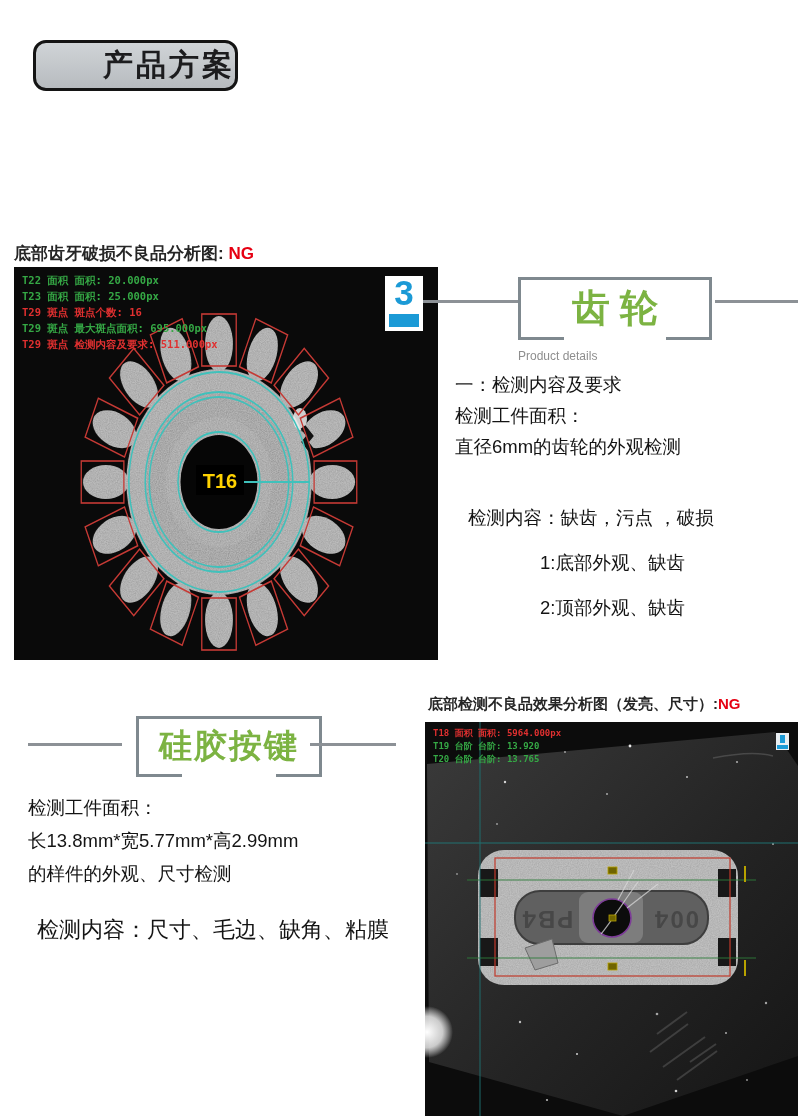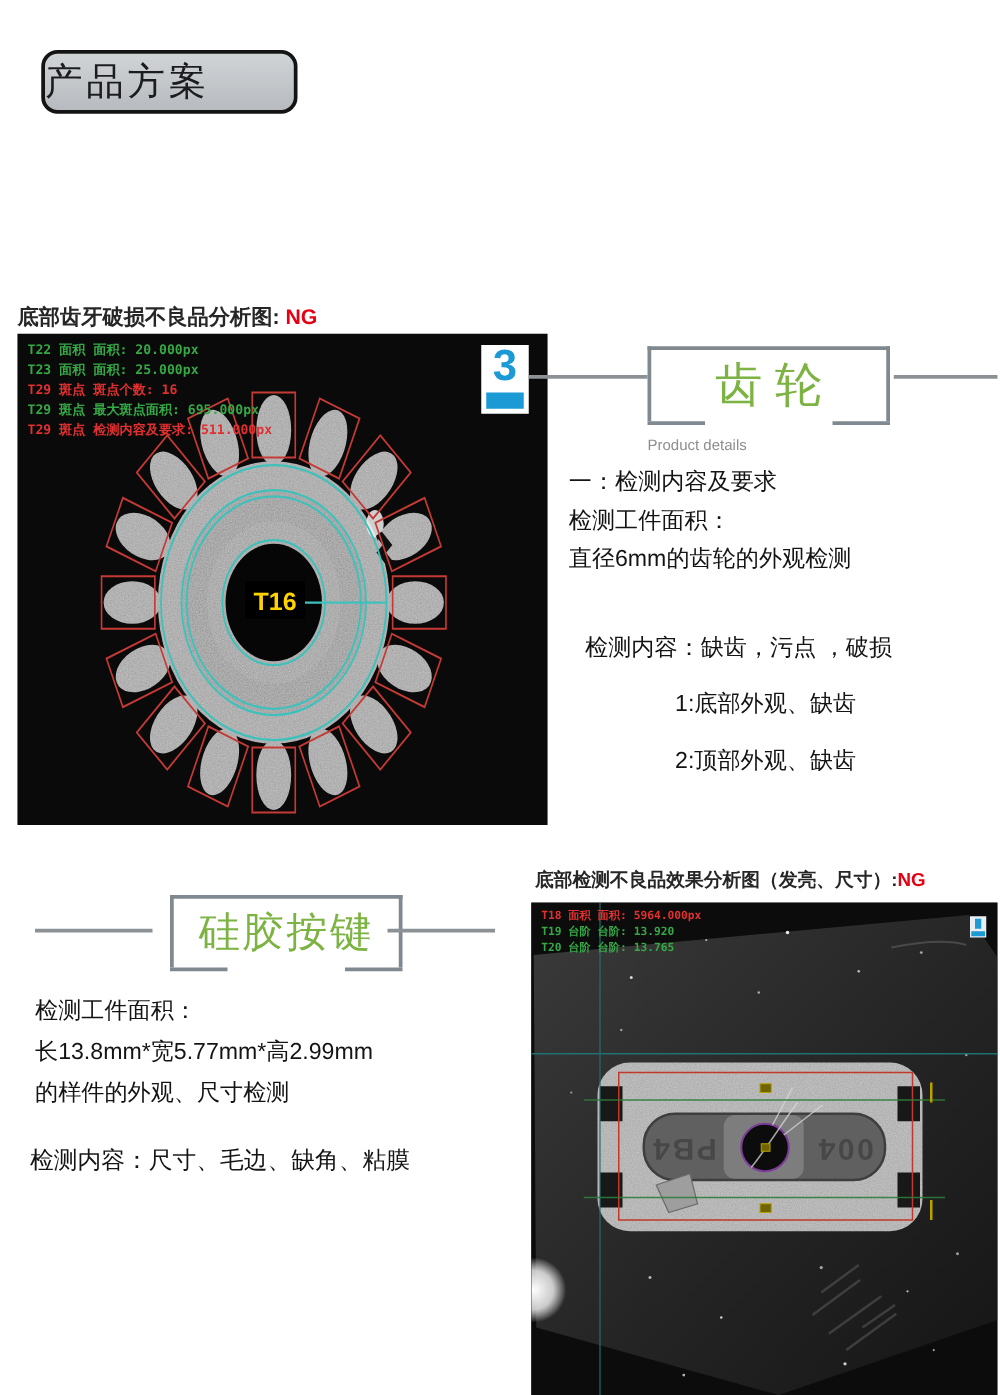--- a/index.html
+++ b/index.html
@@ -4,22 +4,22 @@
 <style>
   html,body{margin:0;padding:0;background:#ffffff;}
   *{box-sizing:border-box;}
   #canvas{position:relative;width:800px;height:1116px;background:#ffffff;overflow:hidden;
           font-family:"Liberation Sans","DejaVu Sans",sans-serif;color:#141414;}
 
   
   .title-box{position:absolute;left:33px;top:40px;width:205px;height:51px;
     border:3px solid #141414;border-radius:13px;
     background:linear-gradient(#d0d4d7,#b7bbbf);
-    display:flex;align-items:center;justify-content:flex-start;
-    font-size:30px;font-weight:normal;color:#1c1c1e;letter-spacing:3px;}
+    display:flex;align-items:center;justify-content:flex-end;
+    font-size:30px;font-weight:bold;color:#1c1c1e;letter-spacing:3px;}
 
   
   .img-caption{position:absolute;font-size:17px;font-weight:bold;color:#262626;white-space:nowrap;}
   .img-caption .ng{color:#e60012;}
   .cap-gear{left:14px;top:242px;}
   .cap-btn{left:428px;top:695px;font-size:15px;}
 
   
   .img-panel{position:absolute;background:#0a0a0a;overflow:hidden;}
   .img-panel svg{position:absolute;left:0;top:0;}
@@ -45,38 +45,38 @@
   .mini-badge .mb-glyph{position:absolute;left:4px;top:2px;width:5px;height:8px;background:#1b9ad6;}
   .mini-badge .mb-bar{position:absolute;left:1px;right:1px;bottom:1px;height:4px;background:#1b9ad6;}
 
   
   .conn{position:absolute;height:3px;background:#8c9196;z-index:5;}
   .frame{position:absolute;border:3px solid #7f898f;border-bottom:none;
     display:flex;align-items:center;justify-content:center;background:#ffffff;}
   .frame::before,.frame::after{content:"";position:absolute;bottom:-3px;width:46px;height:3px;background:#7f898f;}
   .frame::before{left:-3px;}
   .frame::after{right:-3px;}
-  .frame-title{font-weight:normal;color:#7cb342;}
+  .frame-title{font-weight:bold;color:#7cb342;}
   .frame-gear{left:518px;top:277px;width:194px;height:60px;}
   .frame-gear .frame-title{font-size:38px;letter-spacing:10px;padding-left:10px;}
   .frame-btn{left:136px;top:716px;width:186px;height:58px;}
   .frame-btn .frame-title{font-size:33px;letter-spacing:2px;}
 
   .subtitle{position:absolute;left:518px;top:349px;width:194px;text-align:left;
     font-size:12px;color:#8e8e8e;}
 
   
   .text-block{position:absolute;font-size:18.5px;color:#141414;}
   .tb-gear{left:455px;top:369px;line-height:31px;}
   .gear-content{position:absolute;left:468px;top:505px;font-size:18.5px;}
   .gear-item{position:absolute;left:455px;width:315px;text-align:center;font-size:18.5px;}
   .gi-1{top:550px;}
   .gi-2{top:595px;}
   .tb-btn{left:28px;top:791px;line-height:33px;}
-  .btn-content{position:absolute;left:24px;top:915px;font-size:19px;}
+  .btn-content{position:absolute;left:37px;top:915px;font-size:22px;}
 </style>
 </head>
 <body>
 
 <div id="canvas">
 
   <div class="title-box">
     <span>产品方案</span>
   </div>
 

